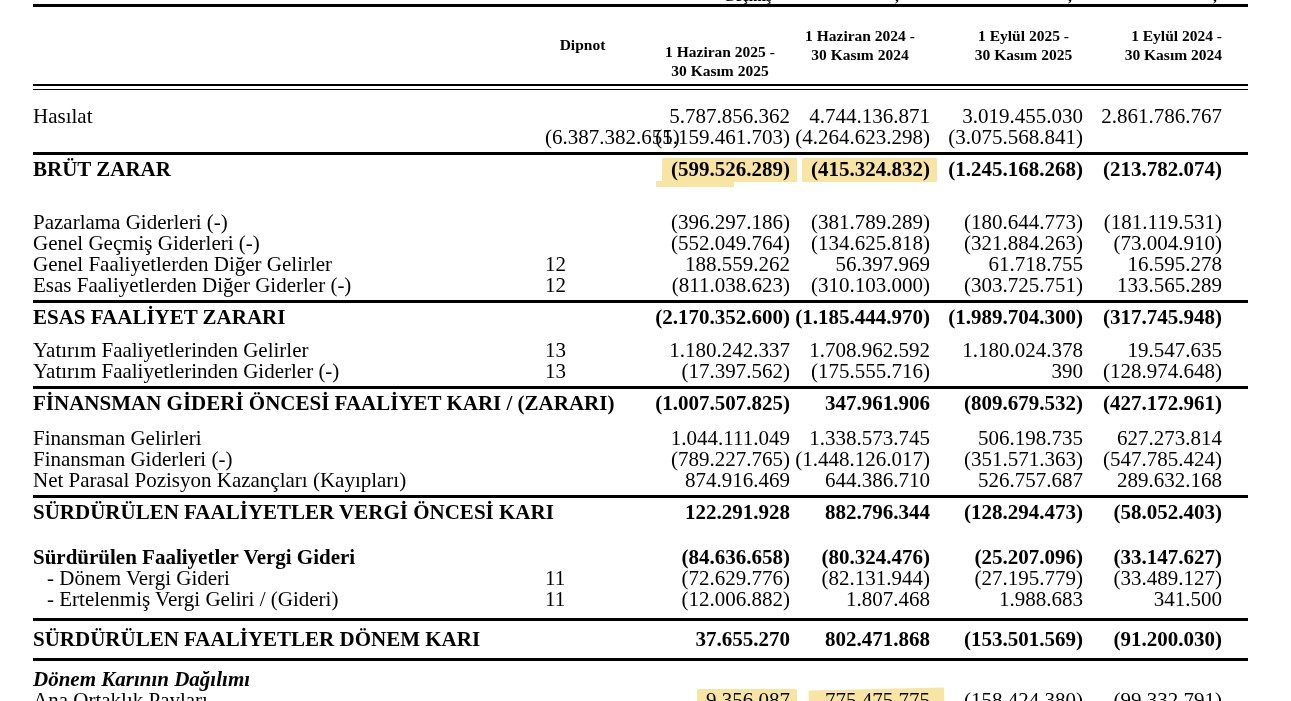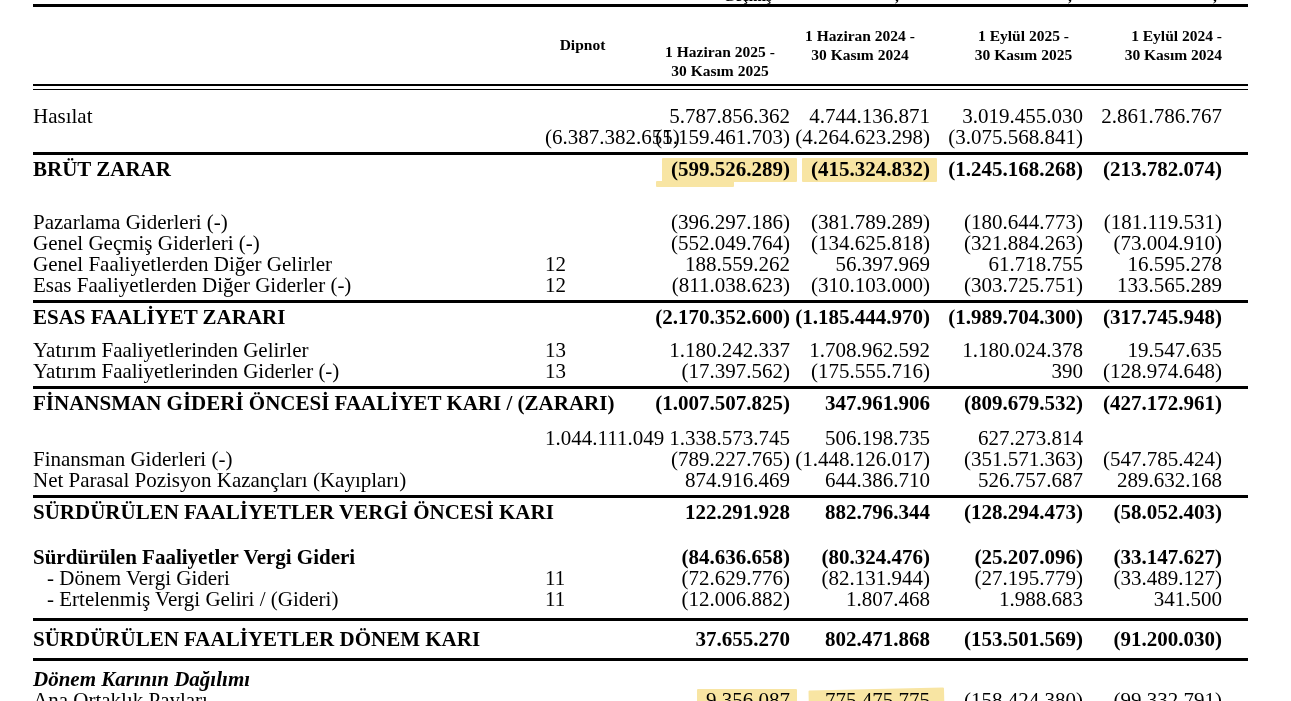--- a/index.html
+++ b/index.html
@@ -203,20 +203,21 @@
           <div class="label">FİNANSMAN GİDERİ ÖNCESİ FAALİYET KARI / (ZARARI)</div>
           <div class="dipnot"></div>
           <div class="num">(1.007.507.825)</div>
           <div class="num">347.961.906</div>
           <div class="num">(809.679.532)</div>
           <div class="num">(427.172.961)</div>
           <div></div>
         </div>
         <div class="spacer" style="height: 14px;"></div>
         <div class="row grid">
+          <div class="label">Finansman Gelirleri</div>
           <div class="dipnot"></div>
           <div class="num">1.044.111.049</div>
           <div class="num">1.338.573.745</div>
           <div class="num">506.198.735</div>
           <div class="num">627.273.814</div>
           <div></div>
         </div>
         <div class="row grid">
           <div class="label">Finansman Giderleri (-)</div>
           <div class="dipnot"></div>

